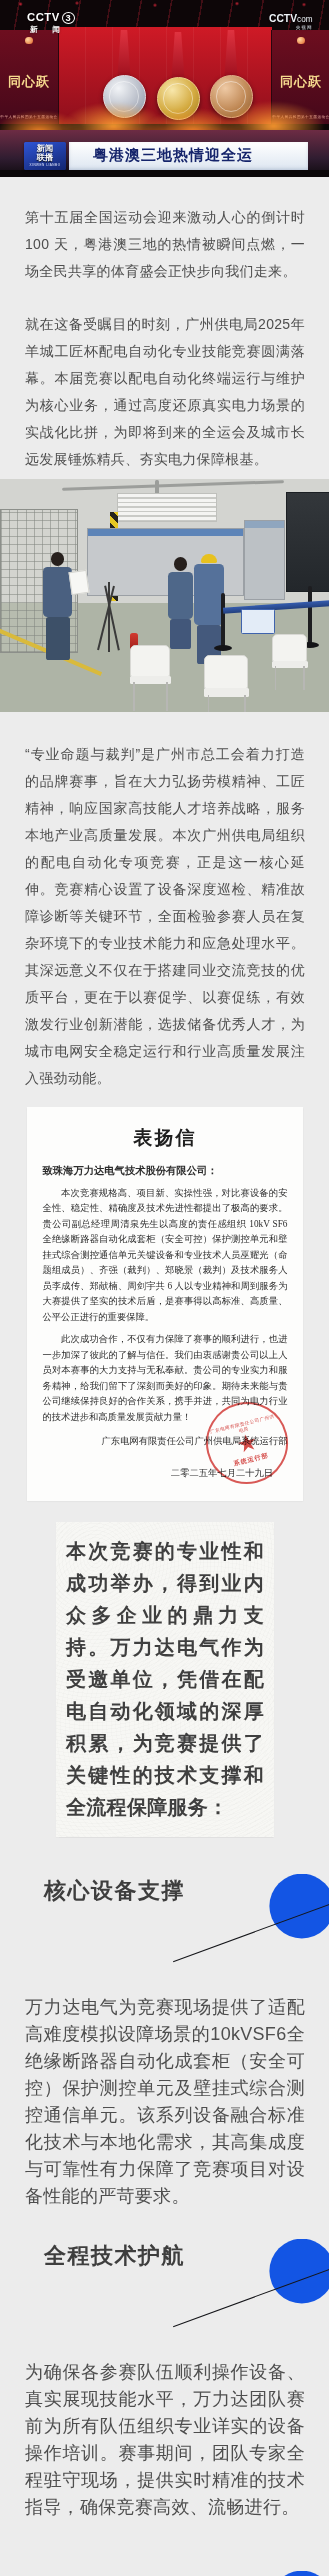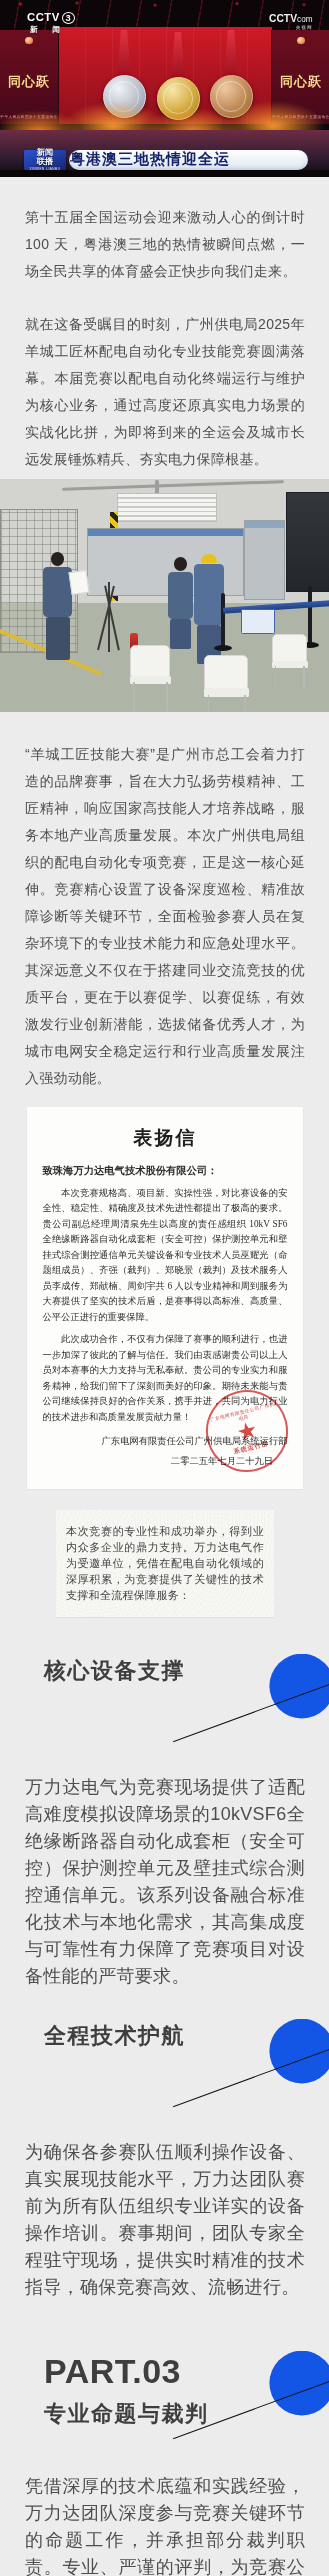--- a/index.html
+++ b/index.html
@@ -41,27 +41,27 @@
   .medal .disc::after{content:"";position:absolute;inset:5.2px;border-radius:50%;border:1.5px solid rgba(255,255,255,.45);}
   .medal.silver .disc{background:radial-gradient(circle at 35% 30%,#f2f4f7,#b9bec9 55%,#868d9b);border:1.5px solid #dfe2e8;}
   .medal.gold .disc{background:radial-gradient(circle at 35% 30%,#f8e7ab,#d4ab41 55%,#a27a1f);border:1.5px solid #ecd48a;}
   .medal.bronze .disc{background:radial-gradient(circle at 35% 30%,#eec9a4,#c18a57 55%,#8a5c30);border:1.5px solid #dfb189;}
   
   .dancers{position:absolute;left:0;right:0;top:101px;height:54px;}
   .blob{position:absolute;border-radius:50%;filter:blur(1px);}
   .stage{position:absolute;left:0;right:0;top:130px;height:41px;background:linear-gradient(180deg,#6d2c44,#2f1c30 70%,#191019);}
   .crowd{position:absolute;left:0;right:0;bottom:0;height:6.7px;background:#0b0709;}
   
-  .news-bar{position:absolute;left:24px;right:21.6px;bottom:7.2px;height:20px;display:flex;align-items:stretch;}
+  .news-bar{position:absolute;left:24px;right:21.6px;bottom:7.2px;height:28px;display:flex;align-items:stretch;}
   .program-box{width:42px;background:linear-gradient(160deg,#2e55d6,#13256f);border-radius:1.5px;color:#fff;
     display:flex;flex-direction:column;align-items:center;justify-content:center;box-shadow:0 1px 2.6px rgba(0,0,0,.5);}
   .program-box .cn{font-size:8.2px;font-weight:800;width:20.6px;text-align:center;line-height:8.8px;text-shadow:0 0.5px 1px #000;}
   .program-box .latin{font-size:3.1px;letter-spacing:0.5px;margin-top:0.5px;color:#e8ecff;}
-  .headline-bar{flex:1;margin-left:3.1px;background:linear-gradient(180deg,#ffffff,#dde6f1);border-radius:10px;
-    display:flex;align-items:center;padding-left:1px;box-shadow:inset 0 -1.5px 3.1px rgba(90,110,150,.25);}
+  .headline-bar{flex:1;margin-left:3.1px;background:linear-gradient(180deg,#ffffff,#dde6f1);border-radius:0;
+    display:flex;align-items:center;padding-left:24px;box-shadow:inset 0 -1.5px 3.1px rgba(90,110,150,.25);}
   .headline-bar span{font-size:15px;font-weight:800;color:#15246b;letter-spacing:1px;}
 
   
   .body-p{margin:26px 25px 0;font-size:14px;line-height:27px;text-align:justify;color:#4e4e4e;letter-spacing:0.3px;}
   .body-p.first{margin-top:27px;}
 
   
   .photo{position:relative;overflow:hidden;}
   .photo1{height:233px;margin-top:6.2px;background:linear-gradient(180deg,#d3d4d0 0 124px,#aeb4a6 124px 100%);}
   .pipe{position:absolute;background:#9c9e9b;height:3.1px;border-radius:1.5px;}
@@ -92,33 +92,33 @@
   .tripod-leg{position:absolute;width:1.5px;background:#3a3a3a;}
   .yellow-line{position:absolute;height:4.1px;background:#d9ba3c;}
 
   
   .letter{position:relative;width:245px;margin:14.4px auto 0;background:#fdfdfc;padding:18.5px 15.5px 21.6px;
     font-family:"Liberation Serif","DejaVu Serif",serif;color:#2c2c2c;box-shadow:0 0.5px 1.5px rgba(0,0,0,.08);}
   .letter-title{text-align:center;font-size:19px;font-weight:700;letter-spacing:2.1px;color:#1f1f1f;}
   .letter-salutation{margin-top:13.4px;font-size:10.3px;font-weight:700;}
   .letter p{margin:7.2px 0 0;font-size:9.3px;line-height:15.5px;text-indent:2em;text-align:justify;}
   .letter-sign{margin-top:9.3px;text-align:right;font-size:9.3px;}
-  .letter-date{margin-top:7px;text-align:right;font-size:9.3px;padding-right:14.4px;}
+  .letter-date{margin-top:19px;text-align:right;font-size:9.3px;padding-right:14.4px;}
   .stamp{position:absolute;right:15.5px;bottom:17.5px;width:78px;height:78px;border:2.1px solid rgba(207,44,40,.78);
     border-radius:50%;transform:rotate(-14deg);display:flex;flex-direction:column;align-items:center;justify-content:center;
     color:rgba(207,44,40,.85);mix-blend-mode:multiply;}
   .stamp .ring-text{font-size:4.6px;text-align:center;letter-spacing:0.5px;padding:0 5.2px;line-height:5.7px;}
   .stamp .star{font-size:23px;line-height:24px;}
   .stamp .seal-line{font-size:6.2px;letter-spacing:1px;font-weight:700;}
 
   
   .highlight{background:
       repeating-radial-gradient(circle at 18% 12%,rgba(0,0,0,.015) 0 1px,transparent 1px 3.6px),
       repeating-radial-gradient(circle at 72% 64%,rgba(0,0,0,.012) 0 1px,transparent 1px 4.6px),#f7f7f4;
-    color:#3f3f3f;font-weight:400;font-size:11px;line-height:16px;text-align:justify;letter-spacing:0.3px;
+    color:#3f3f3f;font-weight:700;font-size:20px;line-height:32px;text-align:justify;letter-spacing:0.3px;
     box-shadow:0 0.5px 1px rgba(0,0,0,.05);}
   .highlight.narrow{width:198px;margin:20.6px auto 0;padding:13.4px 10.3px;}
 
   
   .part-head{position:relative;margin:39px 0 0 44px;height:87px;}
   .part-label{font-size:34px;font-weight:800;color:#3e3e3e;letter-spacing:0.5px;line-height:36px;font-family:"Liberation Sans",sans-serif;}
   .part-title{font-size:22px;font-weight:800;color:#3e3e3e;letter-spacing:1.5px;margin-top:10px;}
   .part-deco{position:absolute;left:124px;top:-2.1px;width:175px;height:92px;}
   .part-body{margin:31px 25px 0;font-size:18px;line-height:27px;text-align:justify;color:#4e4e4e;letter-spacing:0.3px;}
 </style>
@@ -243,21 +243,21 @@
         <div class="leg" style="left:40px;top:40px;height:31px;"></div>
     </div>
     <div class="chair" style="left:272px;top:155px;">
       <div class="back" style="width:33px;height:26px;"></div>
         <div class="seat" style="width:36px;height:7.2px;"></div>
       <div class="leg" style="left:2.6px;top:32px;height:24px;"></div>
         <div class="leg" style="left:31px;top:32px;height:24px;"></div>
     </div>
   </div>
 
-  <p class="body-p" style="margin-top:29px;">“羊城工匠技能大赛”是广州市总工会着力打造的品牌赛事，旨在大力弘扬劳模精神、工匠精神，响应国家高技能人才培养战略，服务本地产业高质量发展。本次广州供电局组织的配电自动化专项竞赛，正是这一核心延伸。竞赛精心设置了设备深度巡检、精准故障诊断等关键环节，全面检验参赛人员在复杂环境下的专业技术能力和应急处理水平。其深远意义不仅在于搭建同业交流竞技的优质平台，更在于以赛促学、以赛促练，有效激发行业创新潜能，选拔储备优秀人才，为城市电网安全稳定运行和行业高质量发展注入强劲动能。</p>
+  <p class="body-p" style="margin-top:29px;">“专业命题与裁判”是广州市总工会着力打造的品牌赛事，旨在大力弘扬劳模精神、工匠精神，响应国家高技能人才培养战略，服务本地产业高质量发展。本次广州供电局组织的配电自动化专项竞赛，正是这一核心延伸。竞赛精心设置了设备深度巡检、精准故障诊断等关键环节，全面检验参赛人员在复杂环境下的专业技术能力和应急处理水平。其深远意义不仅在于搭建同业交流竞技的优质平台，更在于以赛促学、以赛促练，有效激发行业创新潜能，选拔储备优秀人才，为城市电网安全稳定运行和行业高质量发展注入强劲动能。</p>
 
   <div class="letter">
     <div class="letter-title">表扬信</div>
     <div class="letter-salutation">致珠海万力达电气技术股份有限公司：</div>
     <p>本次竞赛规格高、项目新、实操性强，对比赛设备的安全性、稳定性、精确度及技术先进性都提出了极高的要求。贵公司副总经理周清泉先生以高度的责任感组织 10kV SF6 全绝缘断路器自动化成套柜（安全可控）保护测控单元和壁挂式综合测控通信单元关键设备和专业技术人员巫耀光（命题组成员）、齐强（裁判）、郑晓景（裁判）及技术服务人员李成传、郑献楠、周剑宇共 6 人以专业精神和周到服务为大赛提供了坚实的技术后盾，是赛事得以高标准、高质量、公平公正进行的重要保障。</p>
     <p>此次成功合作，不仅有力保障了赛事的顺利进行，也进一步加深了彼此的了解与信任。我们由衷感谢贵公司以上人员对本赛事的大力支持与无私奉献。贵公司的专业实力和服务精神，给我们留下了深刻而美好的印象。期待未来能与贵公司继续保持良好的合作关系，携手并进，共同为电力行业的技术进步和高质量发展贡献力量！</p>
     <div class="letter-sign">广东电网有限责任公司广州供电局系统运行部</div>
     <div class="letter-date">二零二五年七月二十九日</div>
     <div class="stamp">
       <div class="ring-text">广东电网有限责任公司广州供电局</div>

